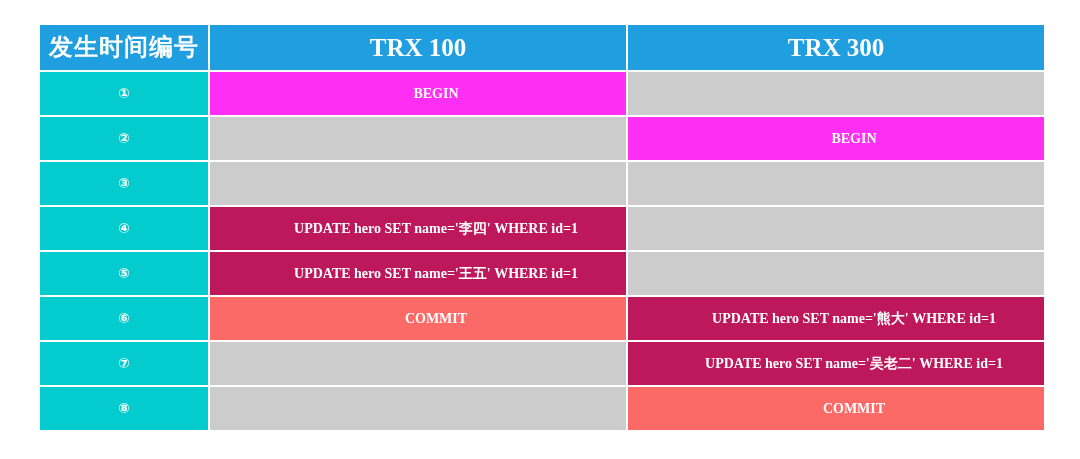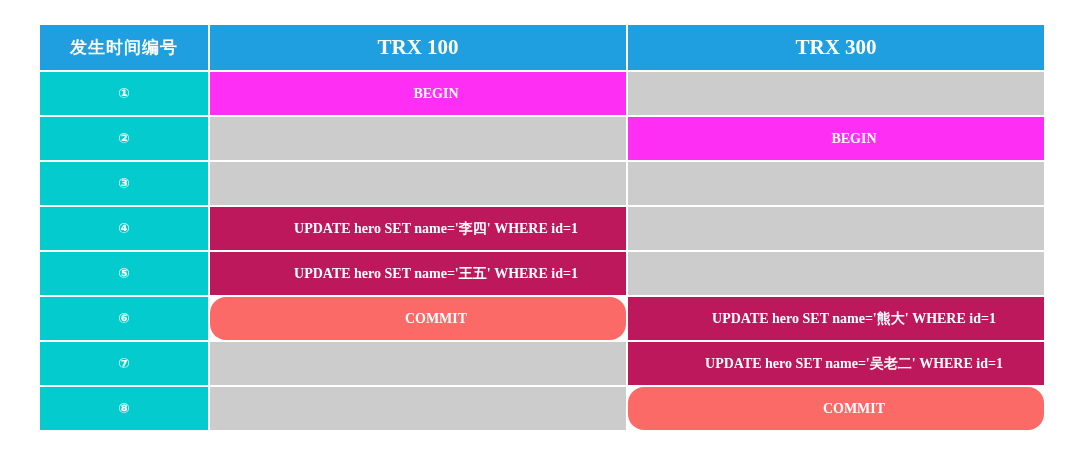--- a/index.html
+++ b/index.html
@@ -42,45 +42,45 @@
   }
 
   
   col.c-time { width: 168px; }
   col.c-trx  { width: 416px; }
 
   
   tr.header-row th {
     height: 45px;
     background: #1f9fe0;
-    font-size: 21px;
+    font-size: 25px;
   }
   tr.header-row th.time-head {
     font-family: "DejaVu Sans", "Liberation Sans", sans-serif;
-    font-size: 17px;
+    font-size: 24px;
     letter-spacing: 1px;
     margin-top: 43px;
   }
 
   
   tr.data-row td {
     height: 43px;
     font-size: 14px;
   }
 
   td.cell-time {
     background: #04ccce;
     font-size: 17px;
     font-family: "DejaVu Sans", "Liberation Sans", sans-serif;
     font-weight: normal;
   }
 
   td.cell-empty  { background: #cccccc; }
   td.cell-begin  { background: #ff2ef5; font-size: 15px; }
-  td.cell-commit { background: #fc6a68; font-size: 15px; border-radius: 16px; }
+  td.cell-commit { background: #fc6a68; font-size: 15px; }
   td.cell-update { background: #be185d; font-size: 14px; }
 
   td .cell-text {
     display: block;
     padding: 0 12px;
     margin-left: 36px;
   }
   td .cell-text .cjk {
     font-family: "DejaVu Sans", "Liberation Sans", sans-serif;
     font-weight: bold;

